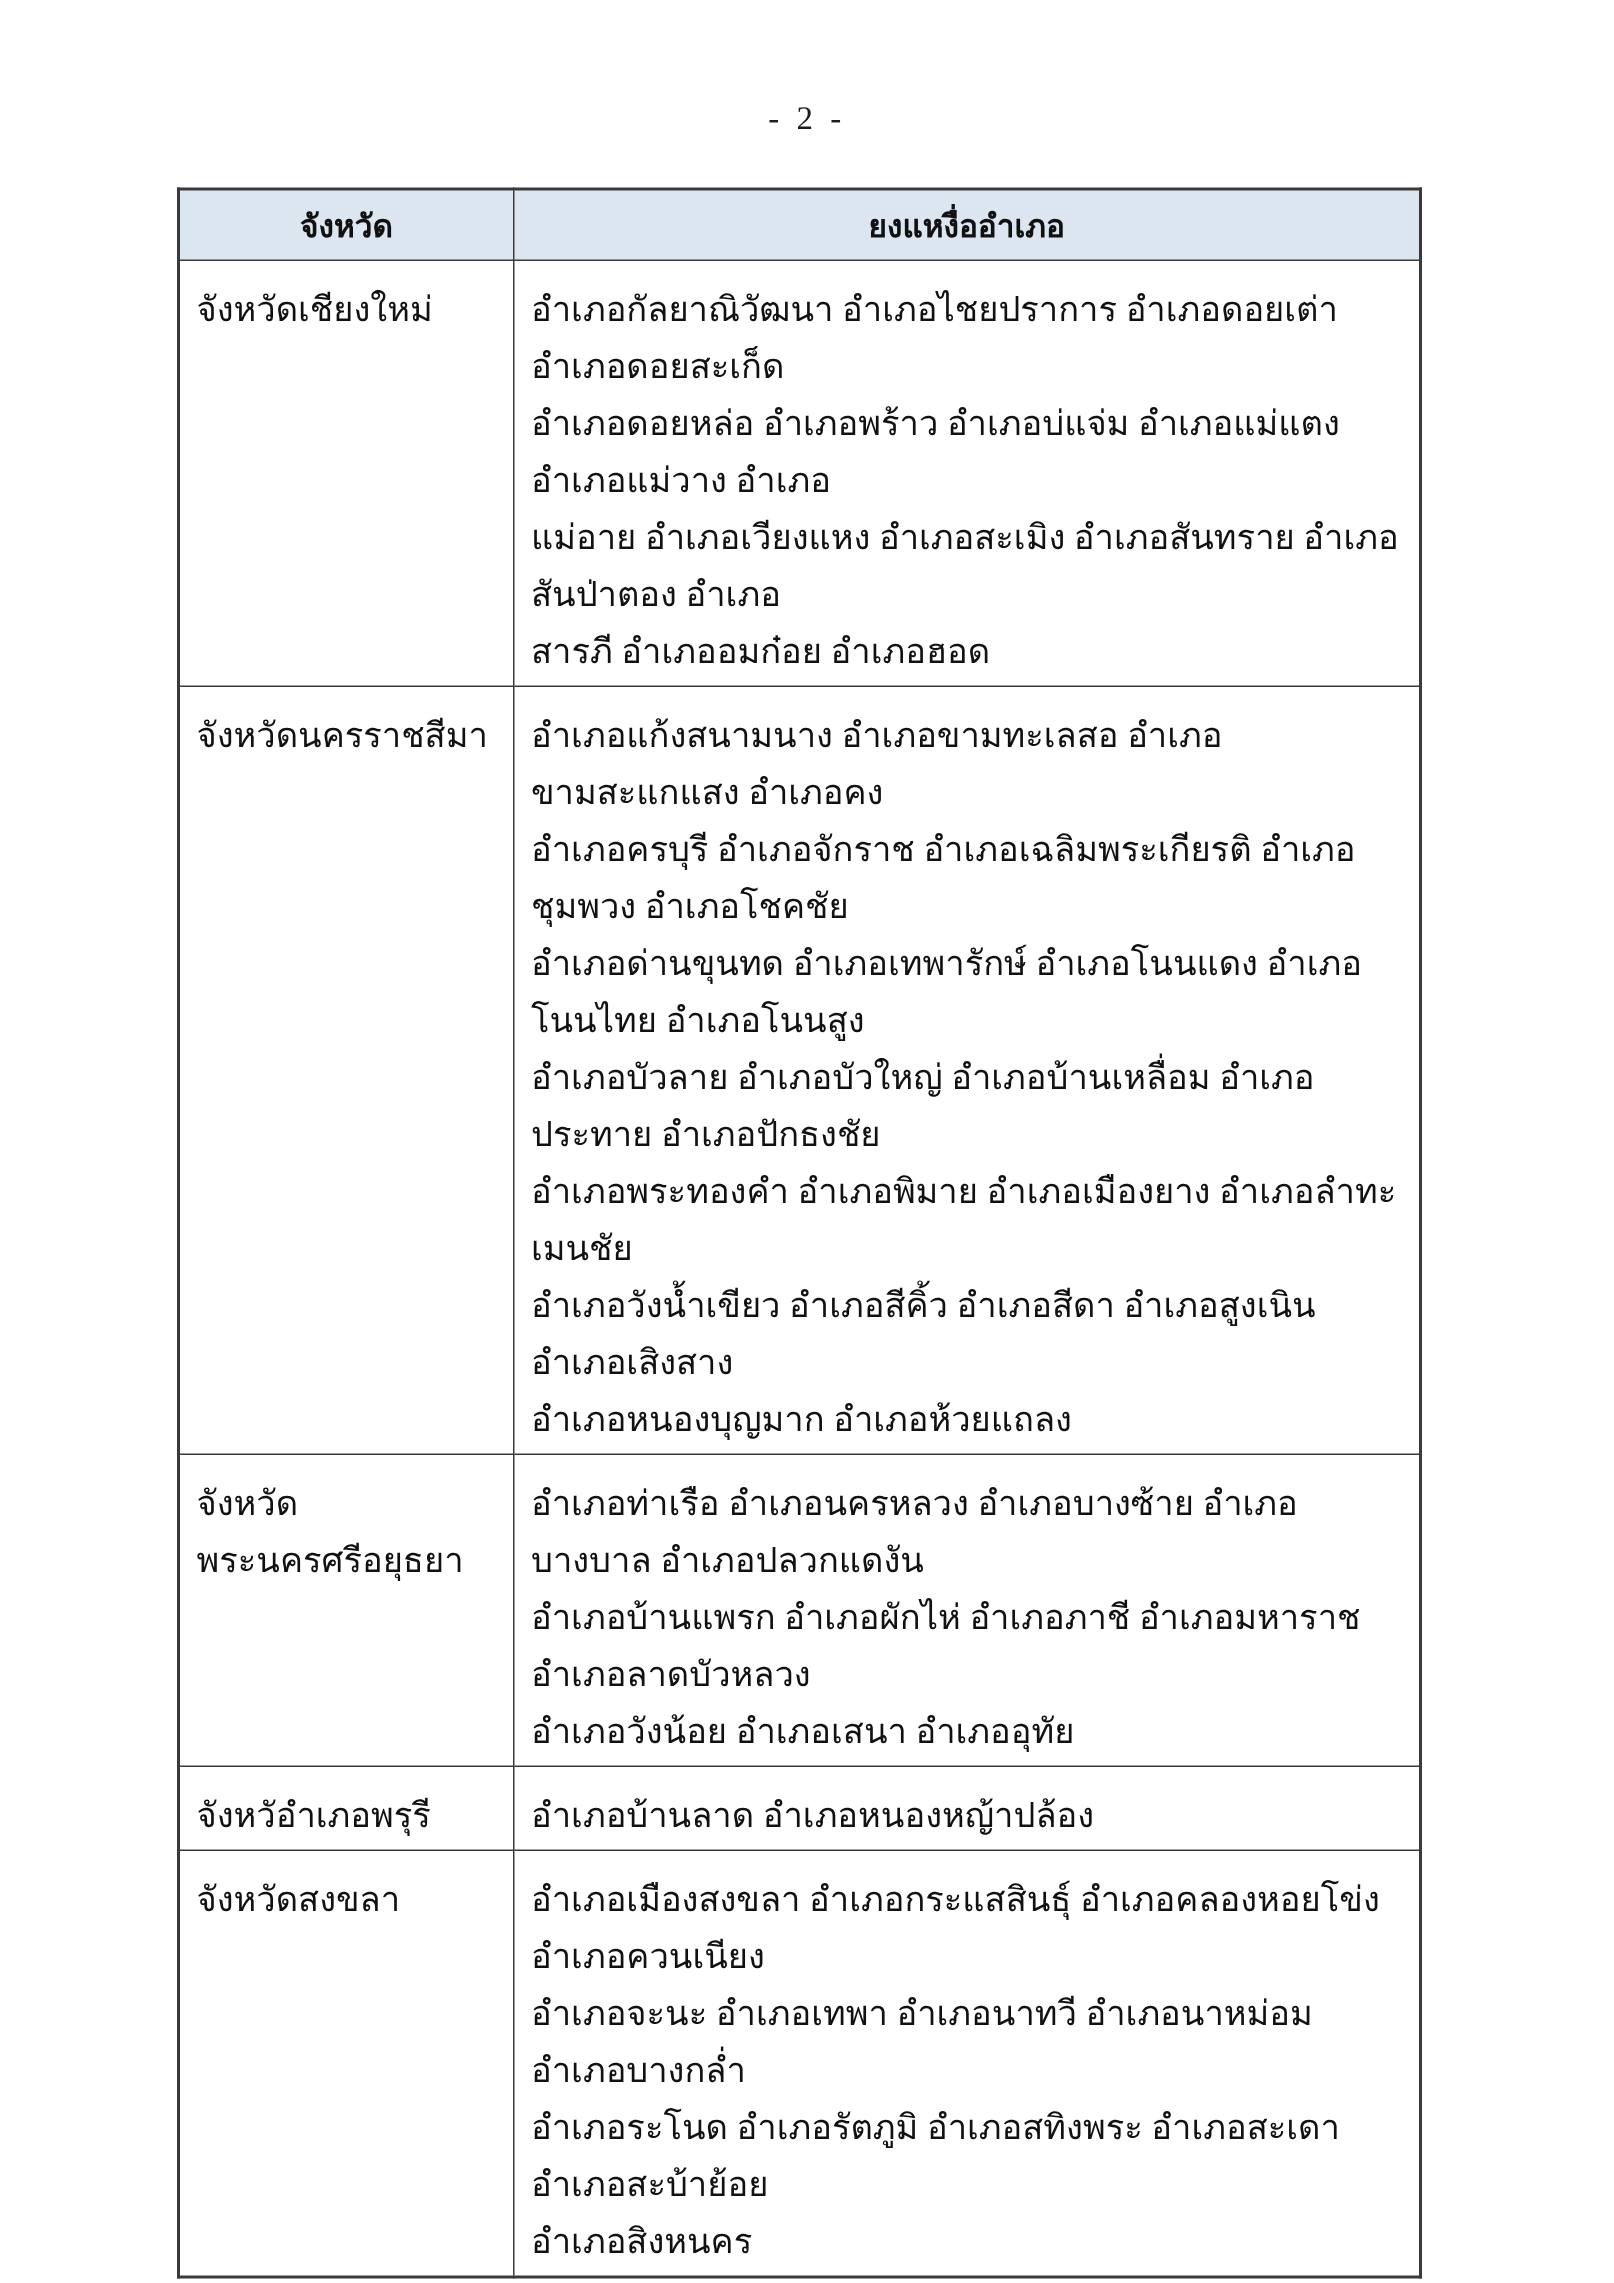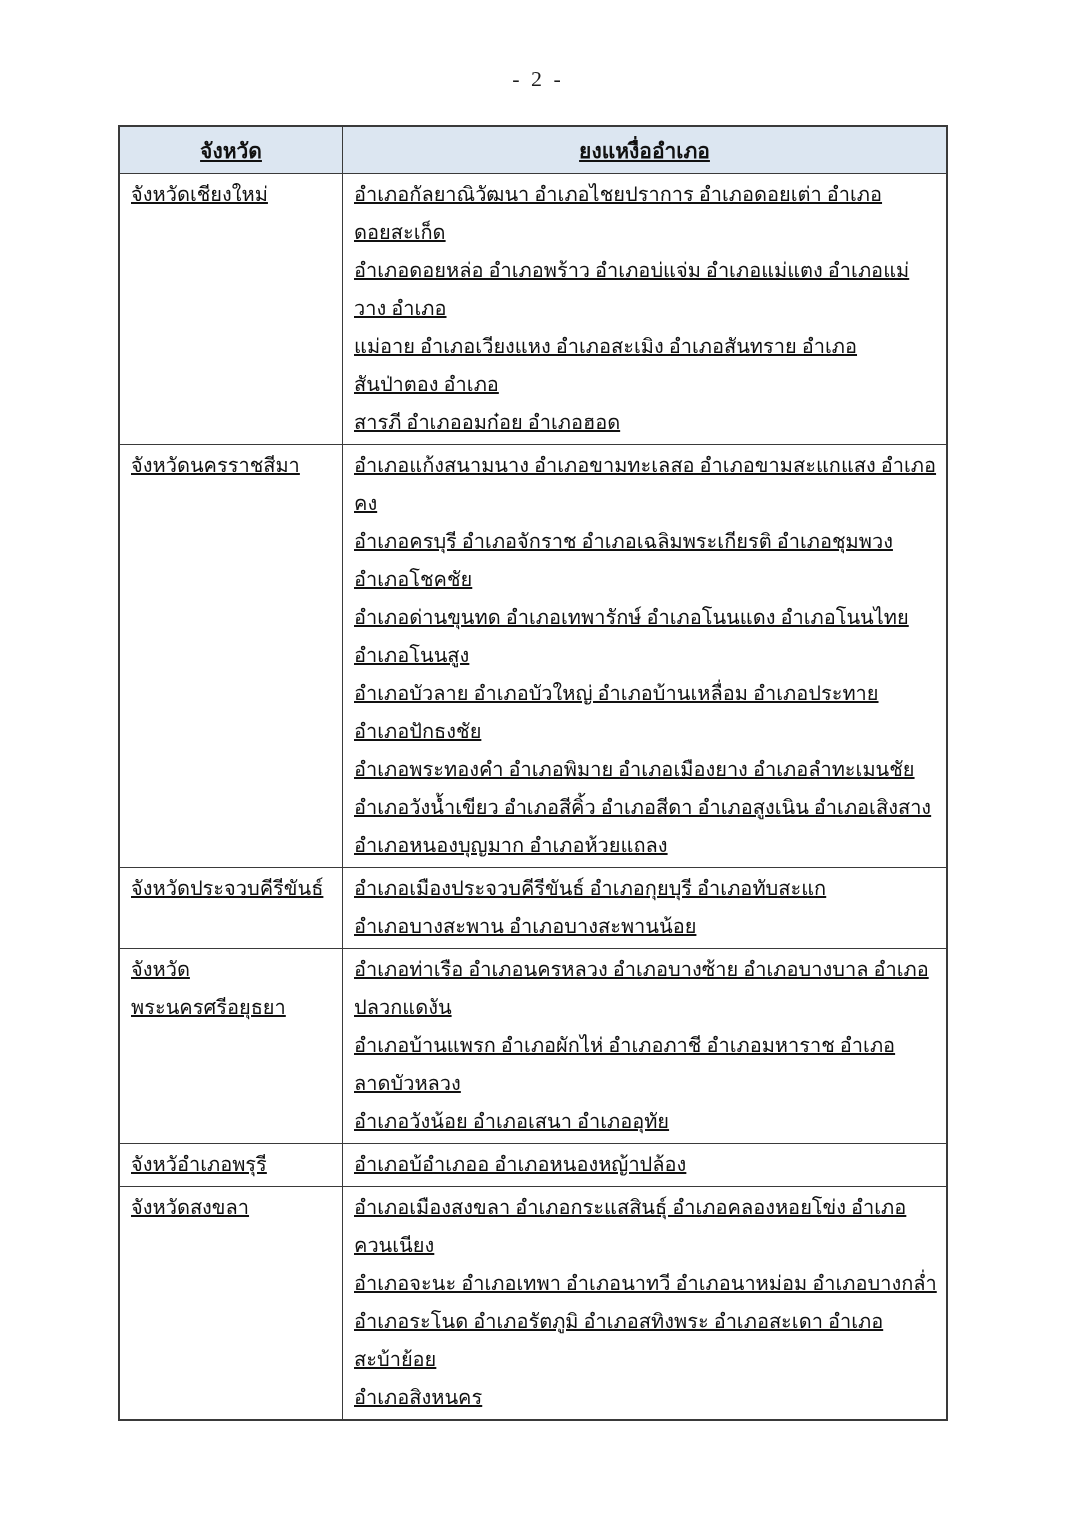--- a/index.html
+++ b/index.html
@@ -31,38 +31,37 @@
     left: 118px;
     top: 125px;
     width: 830px;
     border-collapse: collapse;
     table-layout: fixed;
     border: 2.5px solid #3a3a3a;
   }
   table.province-table th,
   table.province-table td {
     border: 1.4px solid #3a3a3a;
-    text-decoration: underline;
   }
   table.province-table th {
     background: #dce6f1;
     font-weight: bold;
     font-size: 21px;
     height: 42px;
     text-align: center;
     vertical-align: middle;
     padding: 2px 4px;
     color: #111111;
   }
   th.col-province, td.province-cell { width: 214px; }
   table.province-table td {
     vertical-align: top;
-    font-size: 20px;
+    font-size: 23px;
     line-height: 38px;
-    padding: 1px 8px 3px 11px;
+    padding: 14px 8px 3px 11px;
     white-space: pre-line;
     color: #111111;
   }
   td.districts-cell { padding-left: 12px; }
 </style>
 </head>
 <body>
 
 <div class="page">
 
@@ -88,38 +87,33 @@
       <td class="province-cell">จังหวัดนครราชสีมา</td>
       <td class="districts-cell">อำเภอแก้งสนามนาง อำเภอขามทะเลสอ อำเภอขามสะแกแสง อำเภอคง
 อำเภอครบุรี อำเภอจักราช อำเภอเฉลิมพระเกียรติ อำเภอชุมพวง อำเภอโชคชัย
 อำเภอด่านขุนทด อำเภอเทพารักษ์ อำเภอโนนแดง อำเภอโนนไทย อำเภอโนนสูง
 อำเภอบัวลาย อำเภอบัวใหญ่ อำเภอบ้านเหลื่อม อำเภอประทาย อำเภอปักธงชัย
 อำเภอพระทองคำ อำเภอพิมาย อำเภอเมืองยาง อำเภอลำทะเมนชัย
 อำเภอวังน้ำเขียว อำเภอสีคิ้ว อำเภอสีดา อำเภอสูงเนิน อำเภอเสิงสาง
 อำเภอหนองบุญมาก อำเภอห้วยแถลง</td>
     </tr>
 
-    <tr>
-      <td class="province-cell">จังหวัดประจวบคีรีขันธ์</td>
-      <td class="districts-cell">อำเภอเมืองประจวบคีรีขันธ์ อำเภอกุยบุรี อำเภอทับสะแก
-อำเภอบางสะพาน อำเภอบางสะพานน้อย</td>
-    </tr>
 
     <tr>
       <td class="province-cell">จังหวัด
 พระนครศรีอยุธยา</td>
       <td class="districts-cell">อำเภอท่าเรือ อำเภอนครหลวง อำเภอบางซ้าย อำเภอบางบาล อำเภอปลวกแดงัน
 อำเภอบ้านแพรก อำเภอผักไห่ อำเภอภาชี อำเภอมหาราช อำเภอลาดบัวหลวง
 อำเภอวังน้อย อำเภอเสนา อำเภออุทัย</td>
     </tr>
 
 
     <tr>
       <td class="province-cell">จังหวัอำเภอพรุรี</td>
-      <td class="districts-cell">อำเภอบ้อำเภออ อำเภอหนองหญ้าปล้อง</td>
+      <td class="districts-cell">อำเภอบ้านลาด อำเภอหนองหญ้าปล้อง</td>
     </tr>
 
 
     <tr>
       <td class="province-cell">จังหวัดสงขลา</td>
       <td class="districts-cell">อำเภอเมืองสงขลา อำเภอกระแสสินธุ์ อำเภอคลองหอยโข่ง อำเภอควนเนียง
 อำเภอจะนะ อำเภอเทพา อำเภอนาทวี อำเภอนาหม่อม อำเภอบางกล่ำ
 อำเภอระโนด อำเภอรัตภูมิ อำเภอสทิงพระ อำเภอสะเดา อำเภอสะบ้าย้อย
 อำเภอสิงหนคร</td>
     </tr>

